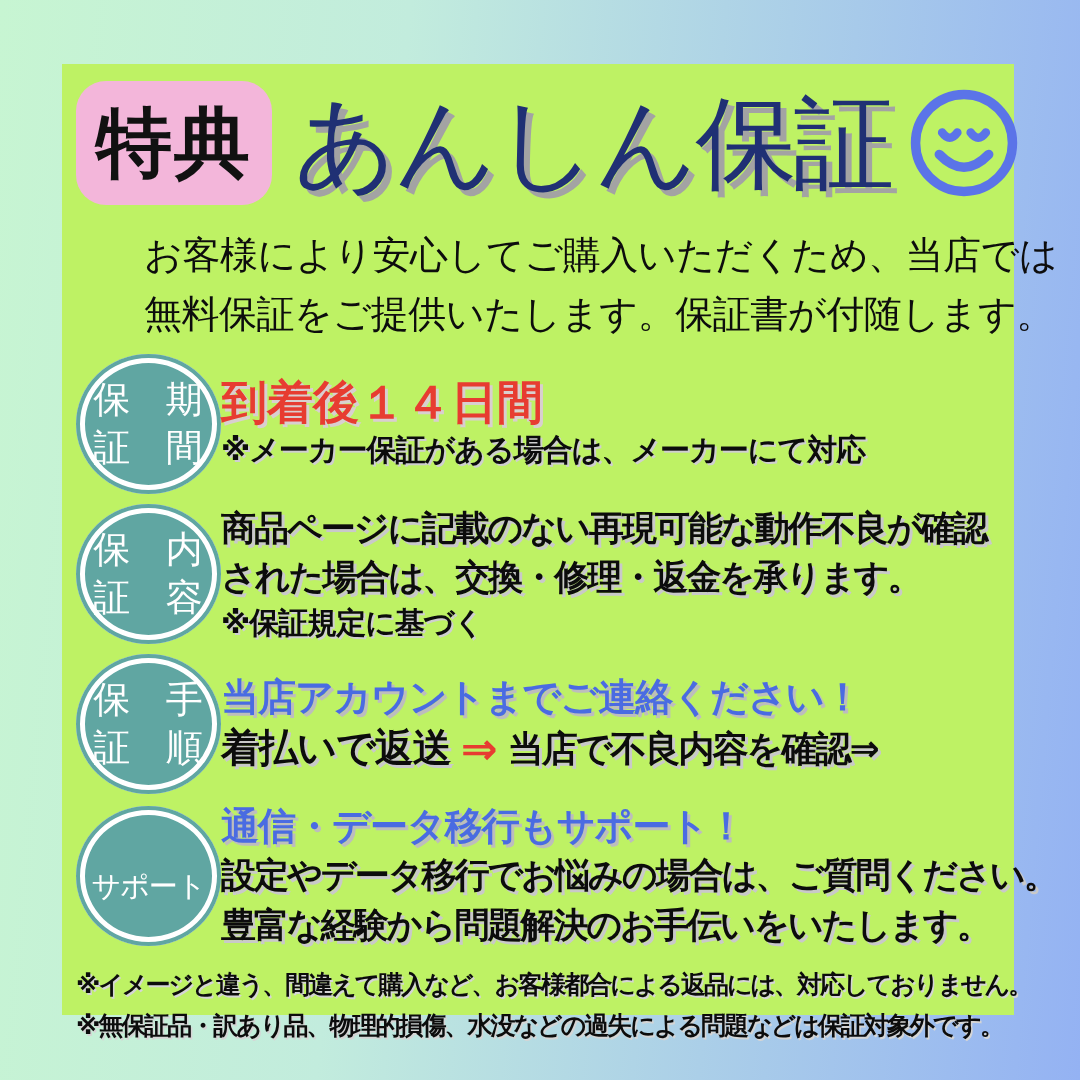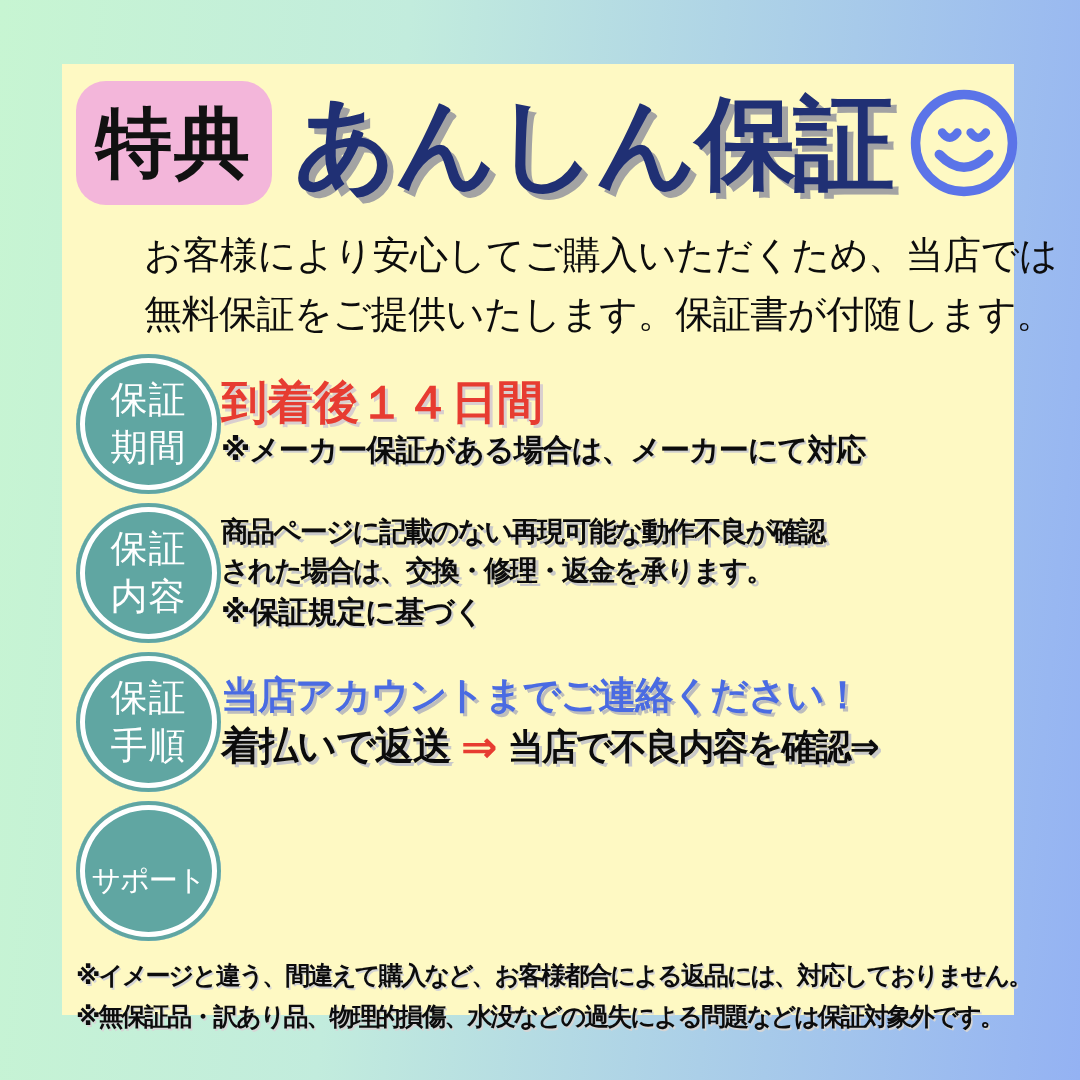--- a/index.html
+++ b/index.html
@@ -3,63 +3,63 @@
 <meta charset="utf-8">
 <style>
   html,body{margin:0;padding:0;}
   body{
     width:1080px;height:1080px;overflow:hidden;position:relative;
     font-family:"Liberation Sans","DejaVu Sans",sans-serif;
     background:linear-gradient(95deg,#c7f5d2 0%,#c2ecdd 35%,#94b2f3 100%);
   }
   .card{
     position:absolute;left:62px;top:64px;width:952px;height:951px;
-    background:#fef9c3;box-sizing:border-box;padding:8px 12px 0 12px;
+    background:#bef264;box-sizing:border-box;padding:8px 12px 0 12px;
   }
   
   .header{display:flex;align-items:center;margin:2px 0 0 2px;height:138px;}
   .badge{
     background:#f3b6da;color:#111;border-radius:30px;
     font-size:76px;font-weight:800;line-height:1;
     padding:24px 20px;letter-spacing:2px;white-space:nowrap;
   }
   .title{
-    margin:0 0 0 22px;color:#203074;font-size:101px;font-weight:700;
+    margin:0 0 0 22px;color:#203074;font-size:101px;font-weight:400;
     letter-spacing:-3px;white-space:nowrap;line-height:1;
     text-shadow:6px 6px 0 #a3a3a3;
   }
   .smiley{width:114px;height:114px;margin-left:16px;flex:0 0 auto;}
   
   .intro{
     margin:14px 0 10px 70px;font-size:38px;font-weight:400;color:#0d0d0d;
     line-height:1.55;letter-spacing:-0.5px;white-space:nowrap;
   }
   
   .section{display:flex;align-items:center;margin:0 0 9px 2px;}
   .circle{
     flex:0 0 145px;width:145px;height:140px;border-radius:50%;
     background:#60a6a2;
     box-shadow:inset 0 0 0 4px #60a6a2, inset 0 0 0 9px #ffffff;
-    display:flex;flex-direction:column;align-items:center;justify-content:center;
+    display:flex;flex-direction:row;align-items:center;justify-content:center;
     color:#ffffff;font-weight:500;text-align:center;
   }
   .circle .lbl{font-size:37px;line-height:1.28;letter-spacing:1px;}
   .circle .lbl.small{font-size:29px;letter-spacing:-1px;margin-top:20px;}
   .content{margin-left:0;min-width:0;}
   .line{white-space:nowrap;}
   .red-title{
     font-size:46px;font-weight:800;color:#e73c31;line-height:1.15;
     text-shadow:3px 3px 0 #d9cfcf;white-space:nowrap;letter-spacing:0px;
   }
   .blue-title{
     font-size:38px;font-weight:800;color:#4a6be2;line-height:1.25;
     text-shadow:3px 3px 0 #bdbdbd;white-space:nowrap;letter-spacing:-1px;
   }
   .body-bold{
-    font-size:28px;font-weight:800;color:#0c0c0c;line-height:1.42;
+    font-size:35px;font-weight:800;color:#0c0c0c;line-height:1.42;
     text-shadow:3px 3px 0 #c9c9c9;white-space:nowrap;letter-spacing:-2px;
   }
   .note{
     font-size:30px;font-weight:700;color:#0c0c0c;line-height:1.42;
     text-shadow:2px 2px 0 #cfcfcf;white-space:nowrap;letter-spacing:-1px;
   }
   .flow{display:flex;align-items:flex-start;margin-top:4px;}
   .flow-left{
     font-size:39px;font-weight:800;color:#0c0c0c;line-height:1.2;
     text-shadow:3px 3px 0 #c9c9c9;white-space:nowrap;letter-spacing:-1px;
@@ -136,20 +136,25 @@
           <span class="body-bold">当店で不良内容を確認⇒</span>
         </span>
       </div>
     </div>
   </div>
 
   <div class="section">
     <div class="circle">
       <span class="lbl small">サポート</span>
     </div>
+    <div class="content">
+      <div class="blue-title">通信・データ移行もサポート！</div>
+      <div class="body-bold">設定やデータ移行でお悩みの場合は、ご質問ください。</div>
+      <div class="body-bold">豊富な経験から問題解決のお手伝いをいたします。</div>
+    </div>
   </div>
 
   <div class="footer">
     <div class="fline">※イメージと違う、間違えて購入など、お客様都合による返品には、対応しておりません。</div>
     <div class="fline">※無保証品・訳あり品、物理的損傷、水没などの過失による問題などは保証対象外です。</div>
   </div>
 
 </div>
 
 </body></html>

